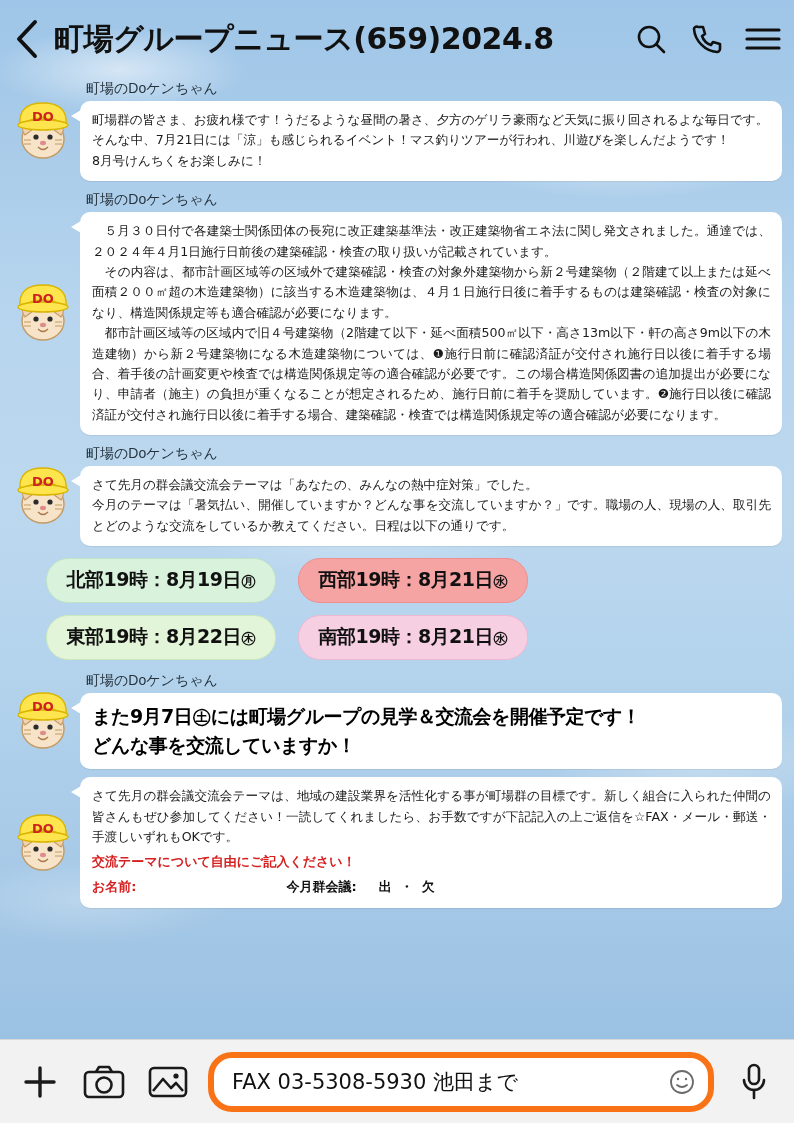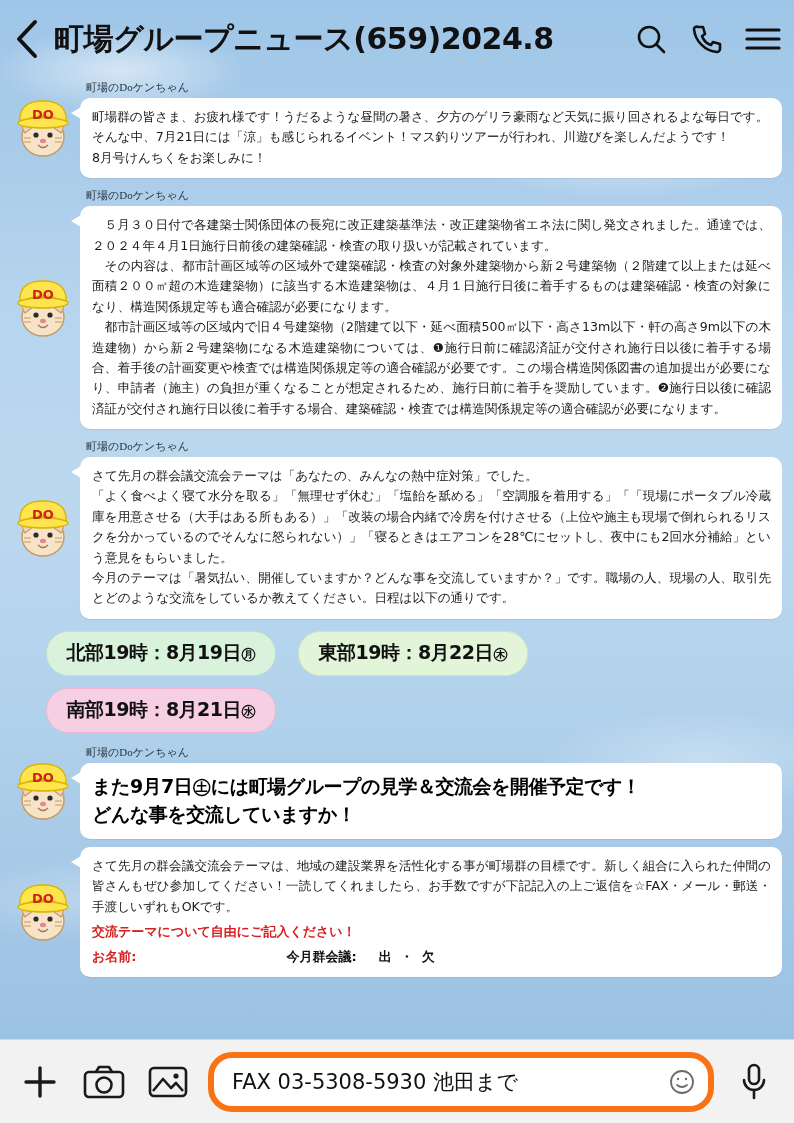--- a/index.html
+++ b/index.html
@@ -89,24 +89,24 @@
     flex: 0 0 auto;
     margin-right: 6px;
     position: relative;
   }
   .avatar svg { display: block; }
   .msg-col {
     flex: 1 1 auto;
     min-width: 0;
   }
   .sender {
-    font-size: 11px;
+    font-size: 14px;
     color: #26333d;
     margin: 2px 0 3px 6px;
-    font-family: Liberation Serif, serif;
+    font-family: Liberation Sans, sans-serif;
   }
   .bubble {
     position: relative;
     background: #ffffff;
     border-radius: 10px;
     padding: 9px 11px 10px 12px;
     font-size: 12.6px;
     line-height: 1.62;
     color: #1a1a1a;
     font-family: "DejaVu Sans", "Liberation Sans", sans-serif;
@@ -306,29 +306,31 @@
           <circle cx="38" cy="38" r="2.6" fill="#2b2b2b"></circle>
           <ellipse cx="31" cy="44" rx="3" ry="2.2" fill="#e08b8b"></ellipse>
           <path d="M26 48 q5 5 10 0" stroke="#a9784b" stroke-width="1.3" fill="none"></path>
           <path d="M12 41 h7 M12 45 h7 M43 41 h7 M43 45 h7" stroke="#c49a63" stroke-width="1"></path>
         </svg>
       </div>
       <div class="msg-col">
         <div class="sender">町場のDoケンちゃん</div>
         <div class="bubble">
           <p>さて先月の群会議交流会テーマは「あなたの、みんなの熱中症対策」でした。</p>
-          <p>「よく食べよく寝て水分を取る」「無理せず休む」「塩飴を舐める」「空調服を着用する」「「現場にポータブル冷蔵庫を用意させる（大手はある所もある）」「改装の場合内緒で冷房を付けさせる（上位や施主も現場で倒れられるリスクを分かっているのでそんなに怒られない）」「寝るときはエアコンを28℃にセットし、夜中にも2回水分補給」という意見をもらいました。</p>
           <p>今月のテーマは「暑気払い、開催していますか？どんな事を交流していますか？」です。職場の人、現場の人、取引先とどのような交流をしているか教えてください。日程は以下の通りです。</p>
         </div>
       </div>
     </div>
 
     <div class="schedule">
       <div class="chip" style="background:#d9f2dc;border:1px solid #bfe3c6;">
         <span>北部19時：8月19日</span><span class="day">㊊</span>
+      </div>
+      <div class="chip" style="background:#f5a3a3;border:1px solid #ef8f8f;">
+        <span>西部19時：8月21日</span><span class="day">㊌</span>
       </div>
       <div class="chip" style="background:#e3f5d8;border:1px solid #cbe8bc;">
         <span>東部19時：8月22日</span><span class="day">㊍</span>
       </div>
       <div class="chip" style="background:#f7cfe2;border:1px solid #efb7d3;">
         <span>南部19時：8月21日</span><span class="day">㊌</span>
       </div>
     </div>
 
     <div class="msg-row">

